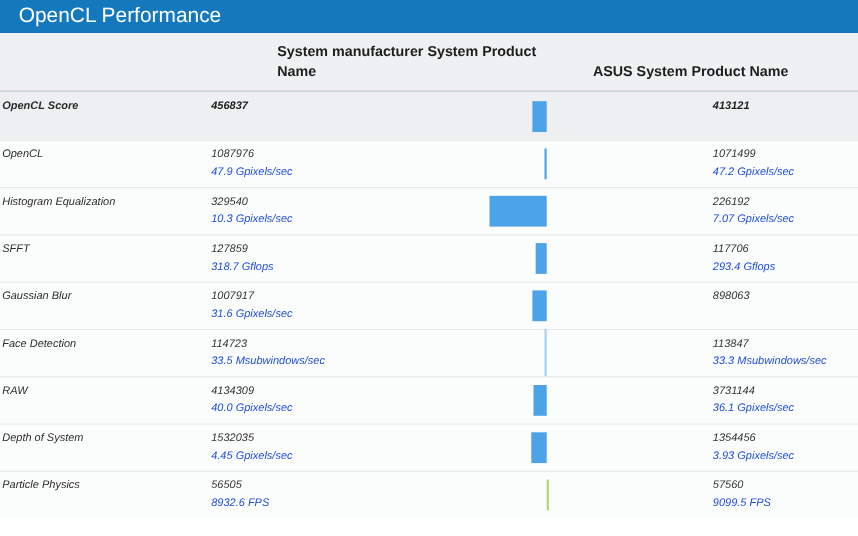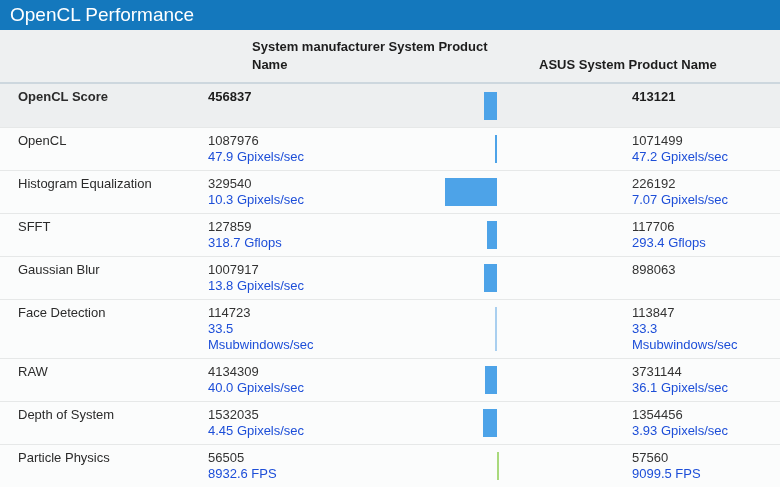--- a/index.html
+++ b/index.html
@@ -3,37 +3,37 @@
 <meta charset="utf-8">
 <style>
   html,body{margin:0;padding:0;background:#fff;}
   #app{
     width:780px;height:487px;overflow:hidden;position:relative;
     font-family:"Liberation Sans", sans-serif;
     background:#fff;
   }
   .titlebar{
     height:30px;background:#1478bd;color:#fff;
-    font-size:19px;line-height:30px;padding-left:10px;
+    font-size:19px;line-height:30px;padding-left:17px;
     white-space:nowrap;
   }
   .colheaders{
     height:54px;background:#eef0f1;position:relative;
     border-bottom:2px solid #cdd7de;box-sizing:border-box;
   }
   .colheader{
     position:absolute;bottom:8px;font-size:13px;font-weight:bold;
     color:#1d1d1d;line-height:18px;margin-left:37px;
   }
   .colheader.left{left:215px;width:245px;}
   .colheader.right{left:502px;}
   .row{
     display:flex;position:relative;box-sizing:border-box;
-    min-height:43px;padding:5px 18px;background:#fbfcfc;
-    font-size:13px;line-height:16px;color:#333;
+    min-height:43px;padding:5px 2px;background:#fbfcfc;
+    font-size:10px;line-height:16px;color:#333;font-style:italic;
   }
   .row + .row{border-top:1px solid #e6e8e8;}
   .row.score{background:#edeff0;border-top:none;}
   .row .label{width:190px;flex:none;color:#2b2b2b;}
   .row.score .label{font-weight:bold;}
   .row .val{flex:none;text-align:left;}
   .row .val.left{width:125px;}
   .row .val.right{width:130px;margin-left:auto;}
   .row .num{color:#333;}
   .row.score .num{font-weight:bold;color:#1d1d1d;}
@@ -95,21 +95,21 @@
         <div class="val right">
           <div class="num">117706</div>
           <div class="sub">293.4 Gflops</div>
         </div>
         <div class="bar" style="background: rgb(77, 163, 232); width: 10px; left: 487px; height: 28px;"></div>
       </div>
       <div class="row">
         <div class="label">Gaussian Blur</div>
         <div class="val left">
           <div class="num">1007917</div>
-          <div class="sub">13.8 Gpixels/sec</div>
+          <div class="sub">31.6 Gpixels/sec</div>
         </div>
         <div class="val right">
           <div class="num">898063</div>
         </div>
         <div class="bar" style="background: rgb(77, 163, 232); width: 13px; left: 484px; height: 28px;"></div>
       </div>
       <div class="row">
         <div class="label">Face Detection</div>
         <div class="val left">
           <div class="num">114723</div>

